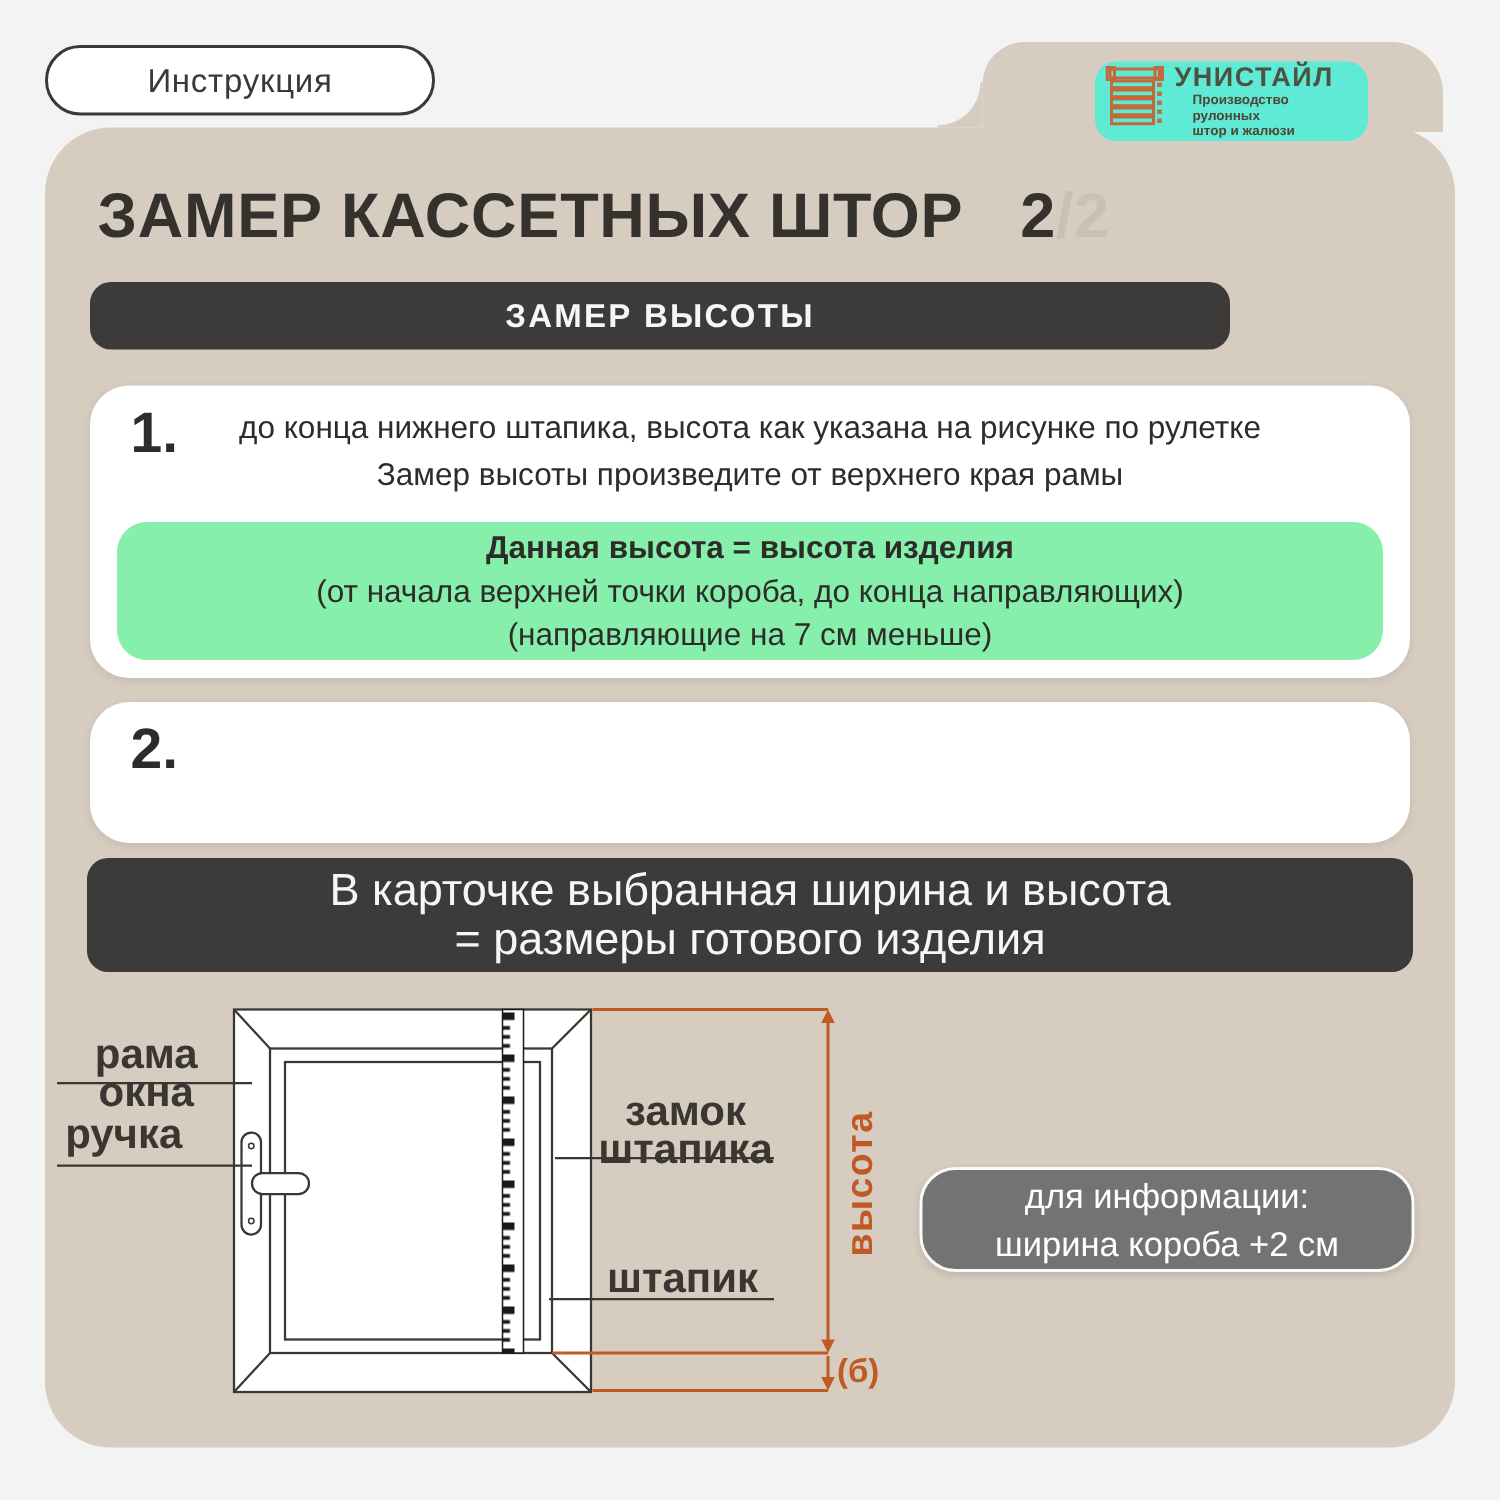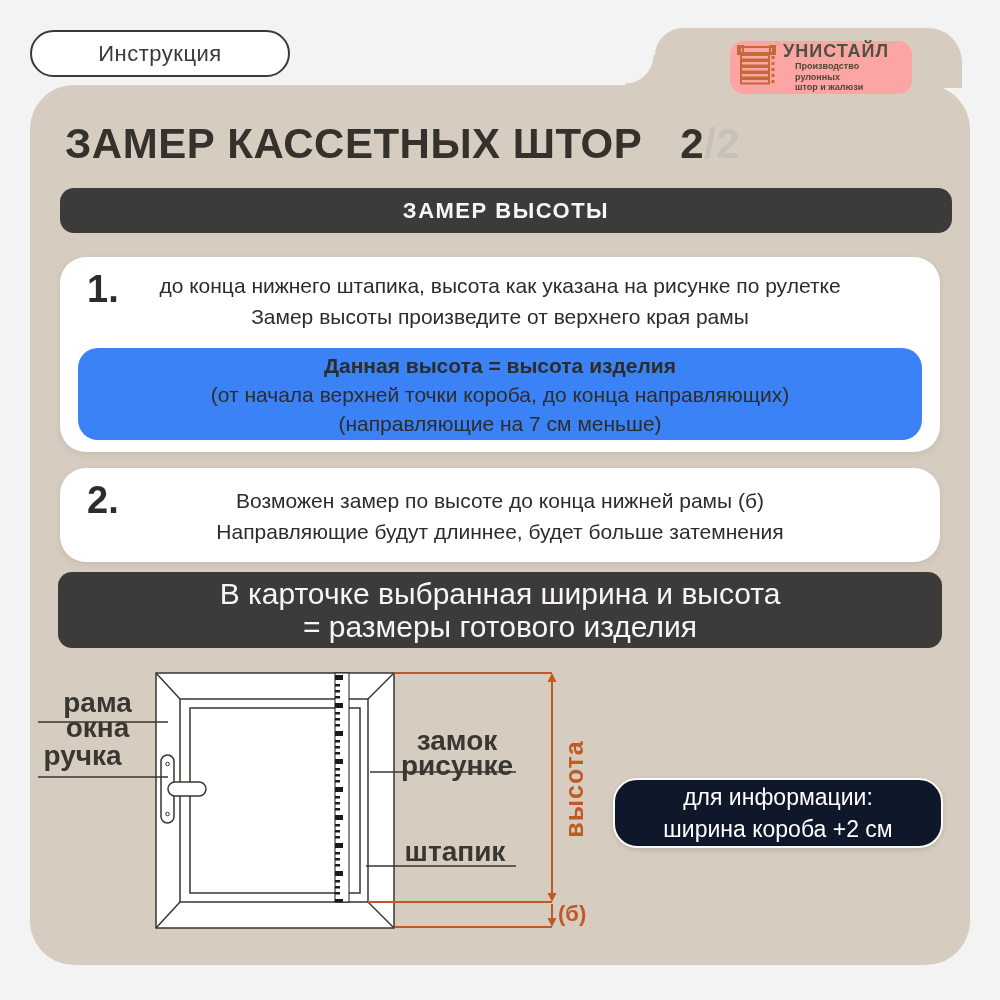--- a/index.html
+++ b/index.html
@@ -24,21 +24,21 @@
     background:#d6ccc0; border-radius:28px 34px 0 0;
   }
   .tab-fillet {
     position:absolute; left:625px; top:55px; width:30px; height:30px;
     background: radial-gradient(circle at 0 0, #f3f3f4 0 28px, #d6ccc0 29px);
   }
 
   
   .logo {
     position:absolute; left:730px; top:41px; width:182px; height:53px;
-    background:#fca5a5; border-radius:14px;
+    background:#5eead4; border-radius:14px;
     display:flex; align-items:center; padding:0 8px 0 7px; gap:6px;
   }
   .logo-text { display:flex; flex-direction:column; }
   .logo-name { font-size:18px; font-weight:bold; letter-spacing:1px; color:#4c5340; line-height:19px; }
   .logo-tagline { font-size:9px; font-weight:bold; color:#4f4636; line-height:10.5px;padding-left:12px; }
 
   
   .card {
     position:absolute; left:30px; top:85px; width:940px; height:880px;
     background:#d6ccc0; border-radius:44px;
@@ -51,21 +51,21 @@
   }
   .title-pages { margin-left:38px; }
   .page-current { color:#35322e; }
   .page-total { color:#c8c1b6; }
 
   .dark-bar {
     position:absolute; background:#3d3b39; border-radius:14px;
     display:flex; flex-direction:column; align-items:center; justify-content:center;
     color:#f7f6f5;
   }
-  .bar-height { left:60px; top:188px; width:892px; height:45px;
+  .bar-height { left:60px; top:188px; width:760px; height:45px;
     font-size:22px; font-weight:bold; letter-spacing:1.5px; }
   .bar-footer { left:58px; top:572px; width:884px; height:76px;
     font-size:30px; line-height:33px; font-weight:500; }
 
   .white-box {
     position:absolute; left:60px; background:#ffffff; border-radius:26px;
     box-shadow:0 2px 6px rgba(60,50,40,0.10);
   }
   .box-step1 { top:257px; width:880px; height:195px; }
   .box-step2 { top:468px; width:880px; height:94px; }
@@ -74,21 +74,21 @@
     font-size:38px; font-weight:bold; color:#2e2c29;
   }
   .step-text {
     position:absolute; left:0; top:13px; width:100%; text-align:center;
     font-size:21px; line-height:31px; color:#2e2c29;
   }
   .box-step2 .step-text { top:17px; }
 
   .note-box {
     position:absolute; left:18px; top:91px; width:844px; height:92px;
-    background:#3b82f6; border-radius:20px;
+    background:#86efac; border-radius:20px;
     display:flex; flex-direction:column; align-items:center; justify-content:center;
     font-size:21px; line-height:29px; color:#2e2c29; text-align:center;
   }
   .note-bold { font-weight:bold; }
 
   
   .diagram-svg { position:absolute; left:0; top:650px; }
   .diag-label {
     position:absolute; font-size:28px; font-weight:bold; color:#3a3631;
     text-align:center; line-height:25px;
@@ -103,21 +103,21 @@
     font-size:25px; font-weight:bold; color:#c05a24;
     letter-spacing:1px; white-space:nowrap;
   }
   .label-b {
     position:absolute; left:558px; top:901px;
     font-size:22px; font-weight:bold; color:#c05a24;
   }
 
   .info-box {
     position:absolute; left:613px; top:778px; width:330px; height:70px;
-    background:#0f172a; border:2px solid #fbfaf8; border-radius:24px;
+    background:#737373; border:2px solid #fbfaf8; border-radius:24px;
     display:flex; flex-direction:column; align-items:center; justify-content:center;
     color:#ffffff; font-size:23px; line-height:32px; font-weight:500;
     box-shadow:0 2px 5px rgba(60,50,40,0.15);
   }
 </style>
 </head>
 <body>
 
 <div class="page">
 
@@ -175,24 +175,20 @@
     </div>
     <div class="note-box">
       <div class="note-bold">Данная высота = высота изделия</div>
       <div>(от начала верхней точки короба, до конца направляющих)</div>
       <div>(направляющие на 7 см меньше)</div>
     </div>
   </div>
 
   <div class="white-box box-step2">
     <span class="step-number">2.</span>
-    <div class="step-text">
-      <div>Возможен замер по высоте до конца нижней рамы (б)</div>
-      <div>Направляющие будут длиннее, будет больше затемнения</div>
-    </div>
   </div>
 
   <div class="dark-bar bar-footer">
     <div>В карточке выбранная ширина и высота</div>
     <div>= размеры готового изделия</div>
   </div>
 
   <svg class="diagram-svg" width="620" height="300" viewBox="0 0 620 300">
     <defs>
       <pattern id="tapeTicks" x="335" y="23" width="14" height="28" patternUnits="userSpaceOnUse">
@@ -243,21 +239,21 @@
       <polygon points="552,23 547.5,32 556.5,32"></polygon>
       <polygon points="552,252 547.5,243 556.5,243"></polygon>
       <polygon points="552,277 547.5,268 556.5,268"></polygon>
     </g>
   </svg>
 
   <div class="diag-label label-frame">рама окна</div>
   <div class="diag-label label-handle">ручка</div>
   <div class="diag-label label-lock">
     <div>замок</div>
-    <div>рисунке</div>
+    <div>штапика</div>
   </div>
   <div class="diag-label label-bead">штапик</div>
   <div class="label-height">высота</div>
   <div class="label-b">(б)</div>
 
   <div class="info-box">
     <div>для информации:</div>
     <div>ширина короба +2 см</div>
   </div>
 

